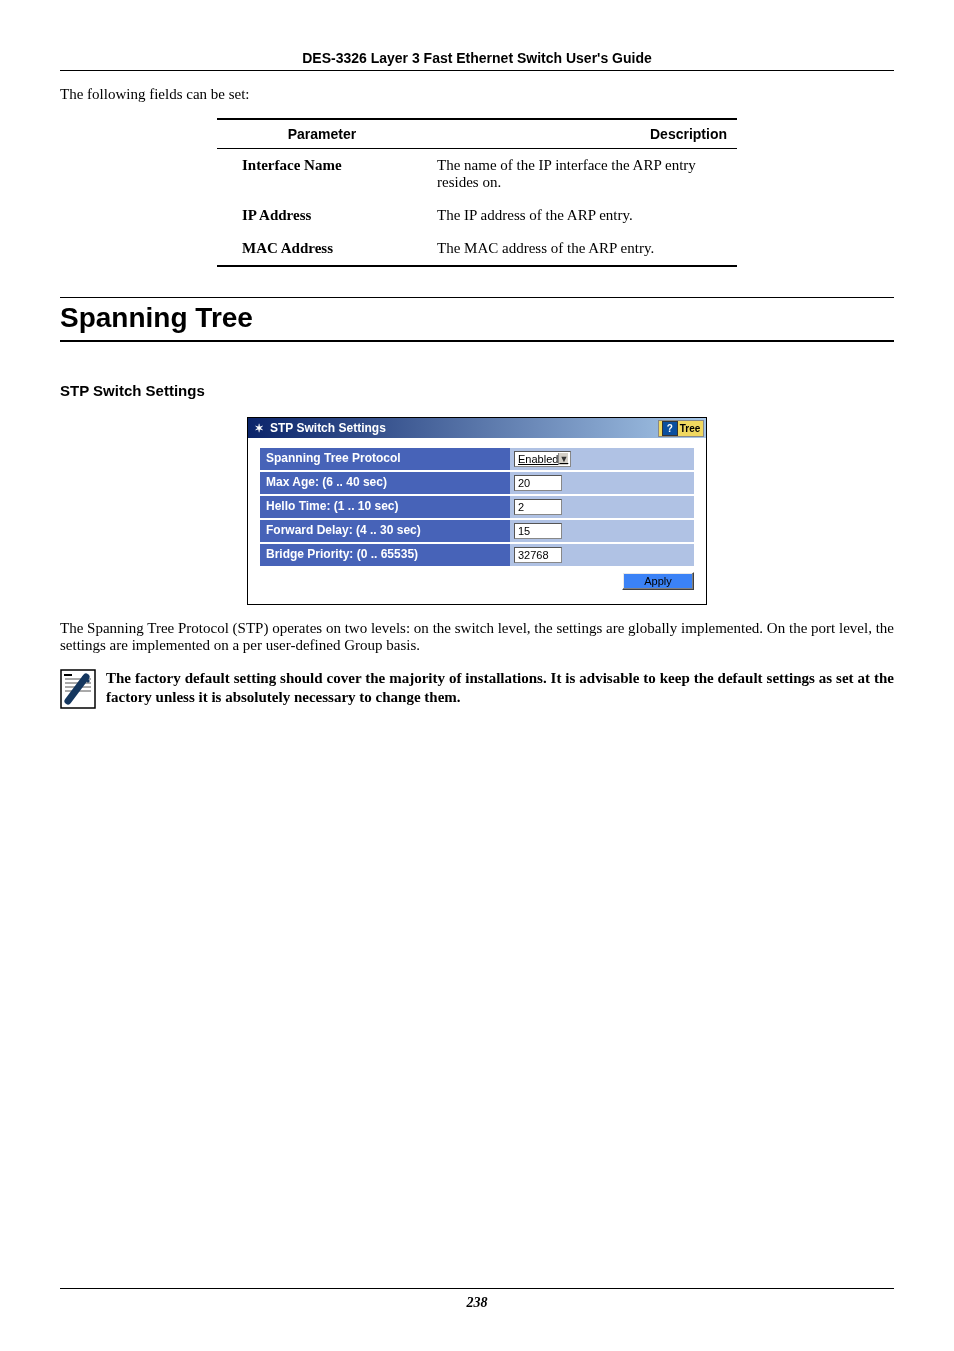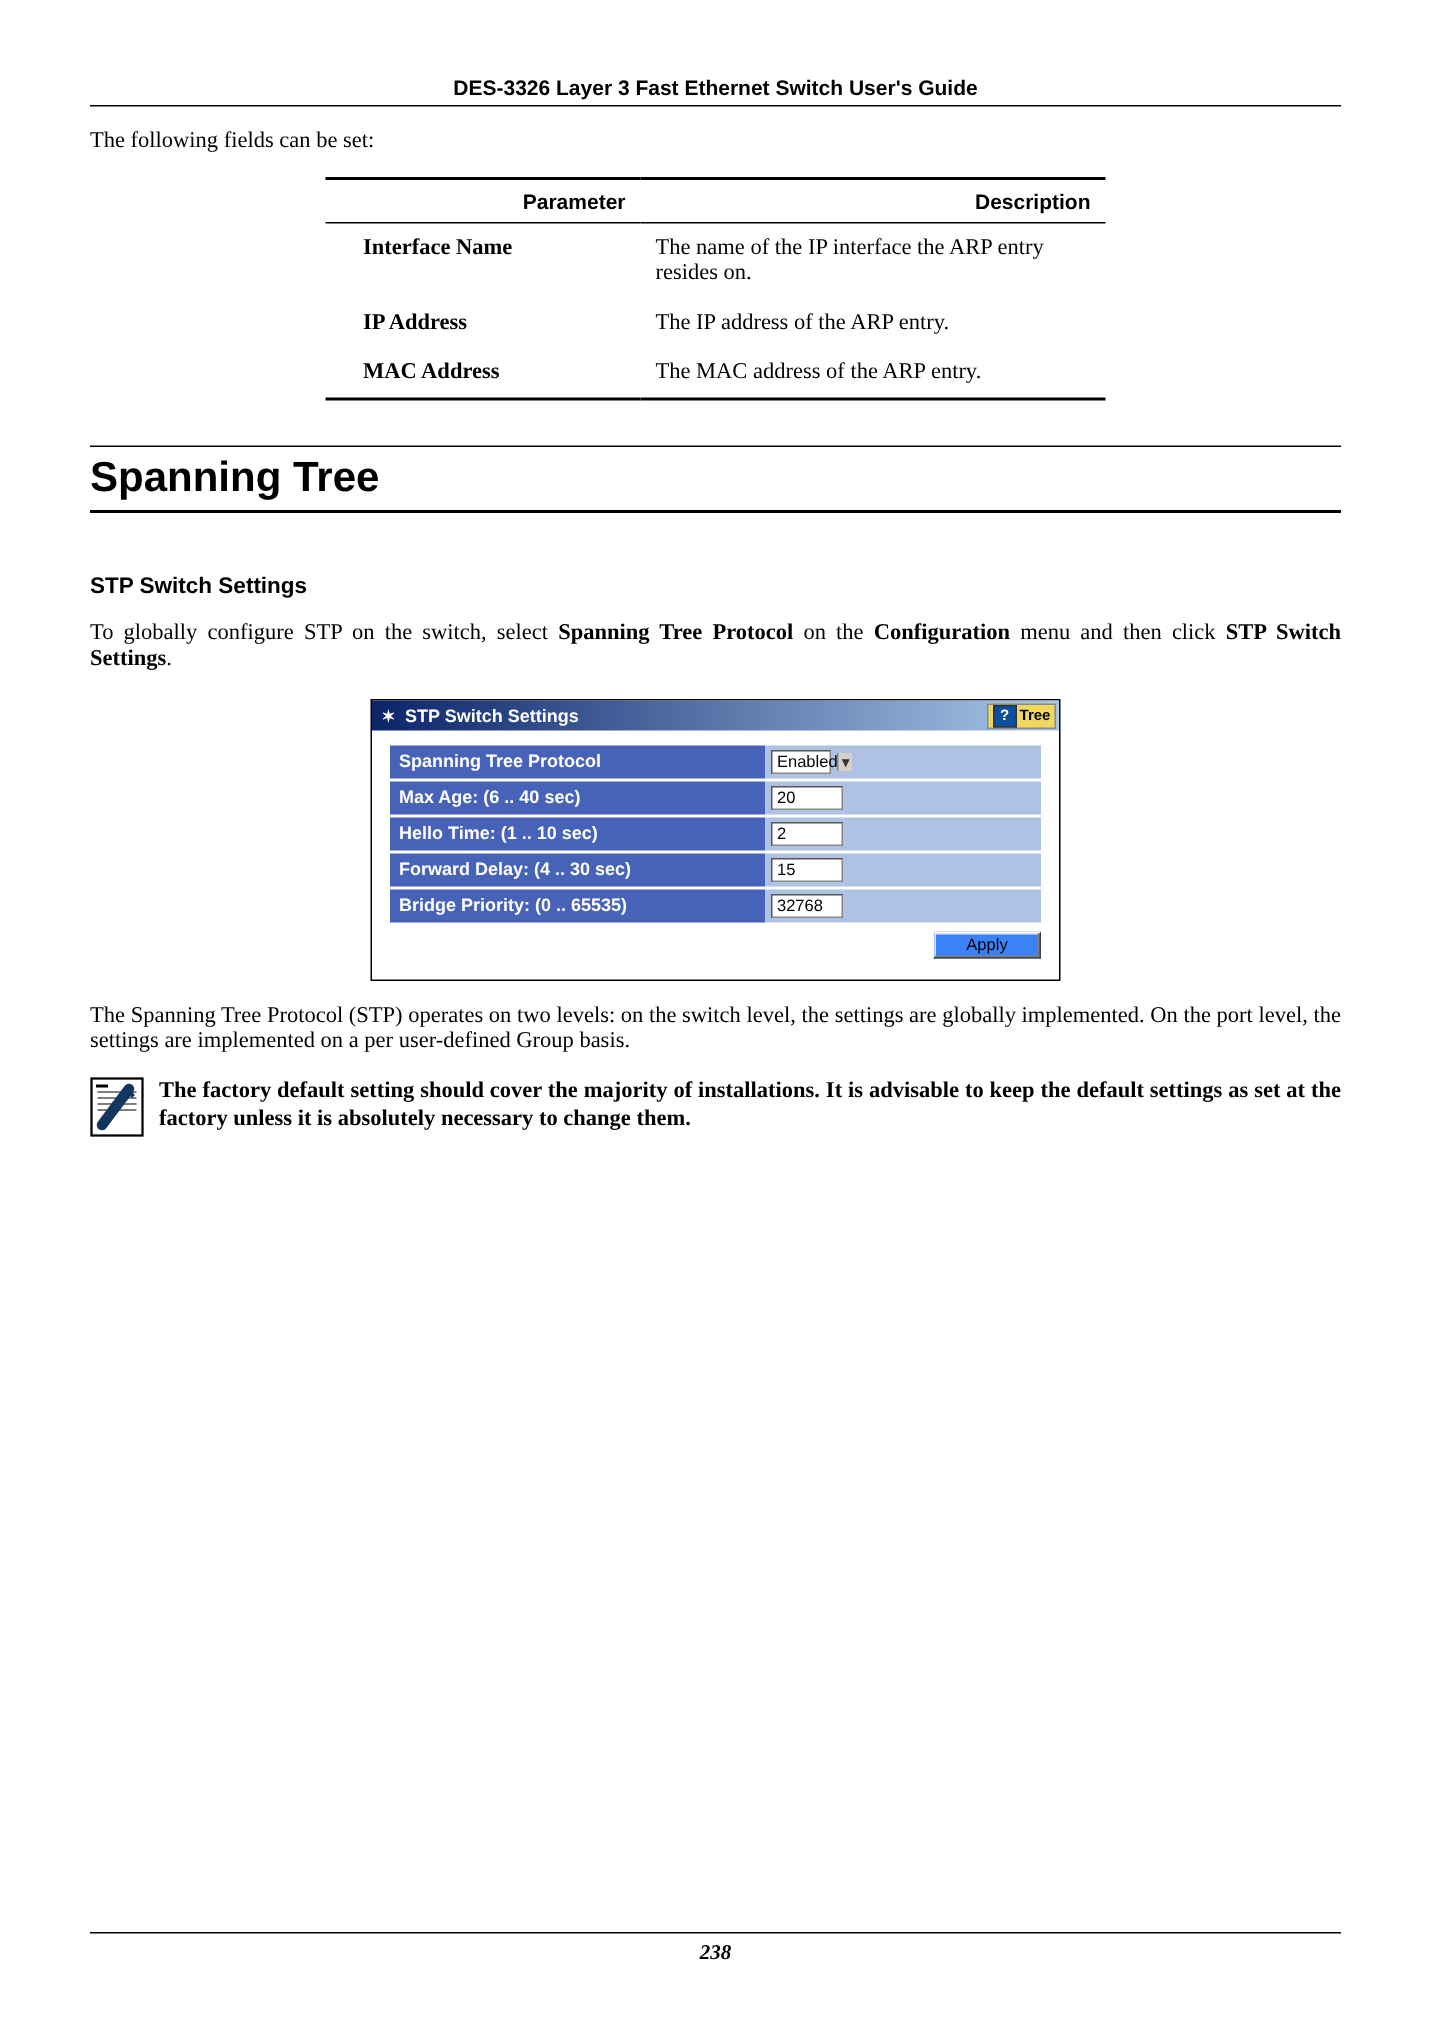--- a/index.html
+++ b/index.html
@@ -34,21 +34,21 @@
     width: 520px;
   }
   .param-table thead th {
     font-family: Arial, Helvetica, sans-serif;
     font-weight: bold;
     font-size: 14px;
     padding: 6px 10px;
     border-top: 2.5px solid #000;
     border-bottom: 1.5px solid #000;
   }
-  .param-table thead th.col-param { width: 190px; text-align: right; }
+  .param-table thead th.col-param { width: 190px; text-align: center; }
   .param-table thead th.col-desc { text-align: right; }
   .param-table tbody td {
     font-size: 15px;
     padding: 8px 10px;
     vertical-align: top;
   }
   .param-table tbody td.pname {
     font-weight: bold;
     font-family: Georgia, "Times New Roman", serif;
     text-align: left;
@@ -155,21 +155,21 @@
   .sc-input {
     background: #fff;
     border: 1px solid #888;
     border-top-color: #555;
     border-left-color: #555;
     font-size: 11px;
     padding: 1px 3px;
     height: 16px;
     box-sizing: border-box;
   }
-  .sc-select { width: 40px; display:flex; justify-content:space-between; align-items:center;}
+  .sc-select { width: 57px; display:flex; justify-content:space-between; align-items:center;text-decoration:underline;}
   .sc-select .dd { background:#d4d0c8; border-left:1px solid #888; width:12px; text-align:center; font-size:9px; color:#333; line-height:12px;}
   .sc-text { width: 48px; }
   .sc-note {
     color: #c00000;
     font-weight: bold;
     font-size: 12px;
     margin-top: 10px;
     line-height: 1.35;
   }
   .sc-apply-row {
@@ -259,23 +259,20 @@
         <td class="pname">MAC Address</td>
         <td>The MAC address of the ARP entry.</td>
       </tr>
     </tbody>
   </table>
 
   <div class="section-title">Spanning Tree</div>
 
   <div class="subsection-title">STP Switch Settings</div>
 
-  <p class="body-text">
-    <span>To globally configure STP on the switch, select </span><b>Spanning Tree Protocol</b><span> on the </span><b>Configuration</b><span> menu and then click </span><b>STP Switch Settings</b><span>.</span>
-  </p>
 
   <div class="screenshot">
     <div class="sc-titlebar">
       <span class="ticon">✶</span>
       <span class="ttext">STP Switch Settings</span>
       <span class="sc-helpbox">
         <span class="qm">?</span>
         <span>Tree</span>
       </span>
     </div>

